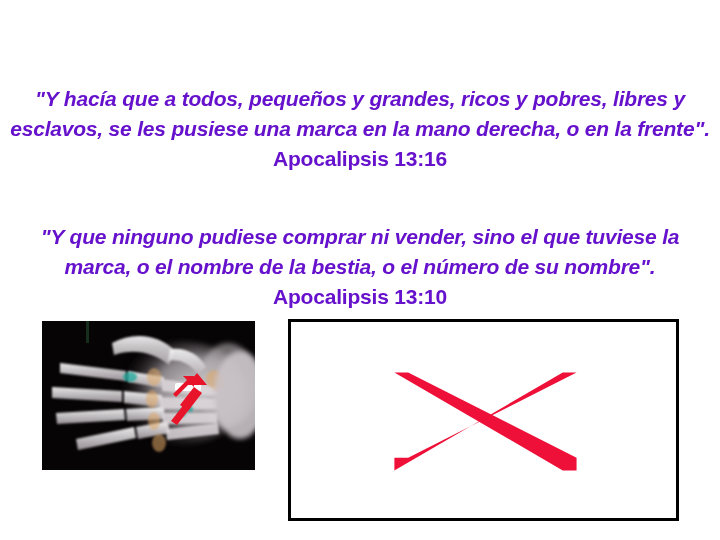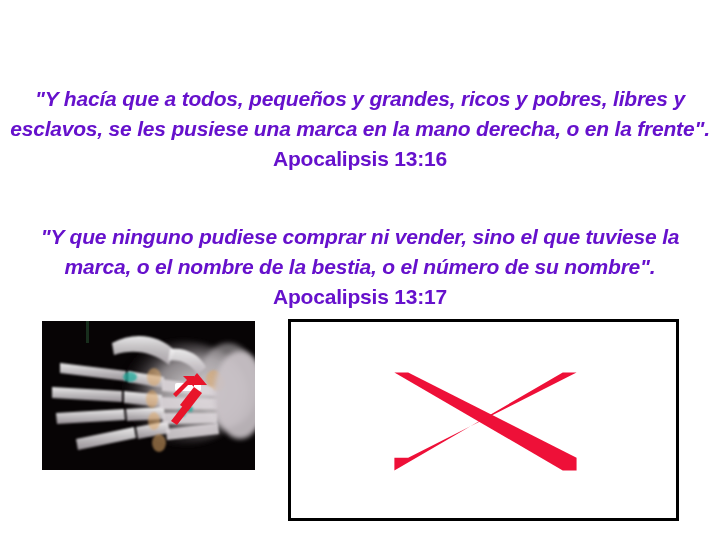--- a/index.html
+++ b/index.html
@@ -85,21 +85,21 @@
 </head>
 <body>
 
 <div id="slide">
 
   <div class="verse-block" id="verse-1">
     <span>"Y hacía que a todos, pequeños y grandes, ricos y pobres, libres y esclavos, se les pusiese una marca en la mano derecha, o en la frente".</span><span class="ref"> Apocalipsis 13:16</span>
   </div>
 
   <div class="verse-block" id="verse-2">
-    <span>"Y que ninguno pudiese comprar ni vender, sino el que tuviese la marca, o el nombre de la bestia, o el número de su nombre".</span><span class="ref"> Apocalipsis 13:17</span>
+    <span>"Y que ninguno pudiese comprar ni vender, sino el que tuviese la marca, o el nombre de la bestia, o el número de su nombre".</span><span class="ref"> Apocalipsis 13:10</span>
   </div>
 
   <div id="xray-figure">
     <svg id="xray-canvas" viewBox="0 0 213 149" preserveAspectRatio="none">
       <defs>
         <radialGradient id="palmGlow" cx="62%" cy="48%" r="58%">
           <stop offset="0%" stop-color="#f3f0f1" stop-opacity="0.95"></stop>
           <stop offset="55%" stop-color="#cfc9cd" stop-opacity="0.72"></stop>
           <stop offset="100%" stop-color="#2a2428" stop-opacity="0.05"></stop>
         </radialGradient>

